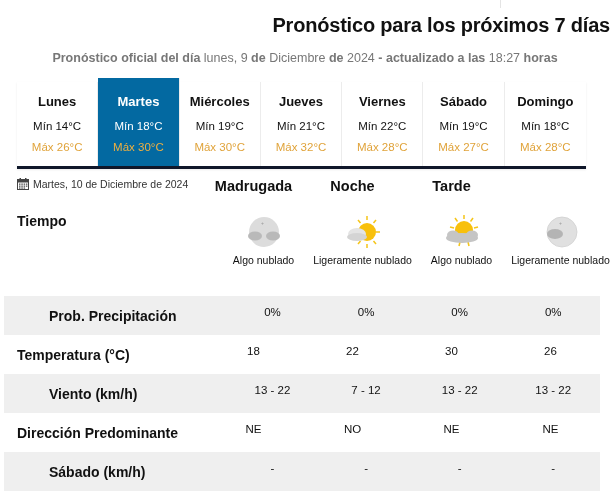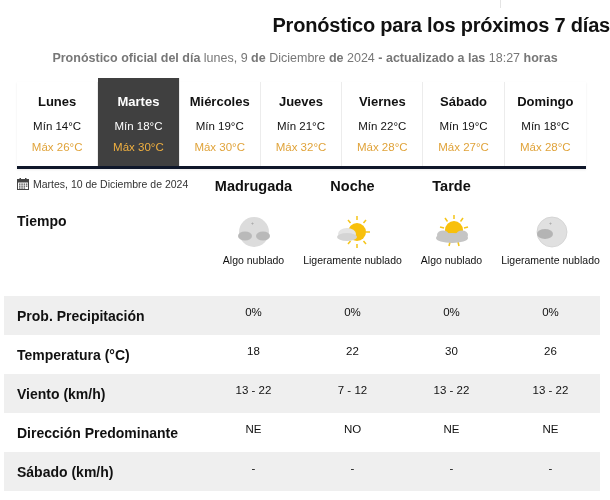--- a/index.html
+++ b/index.html
@@ -10,44 +10,44 @@
   .subtitle { position:absolute; top:51px; left:0; width:610px; text-align:center;
               font-size:12.5px; color:#777; }
   .subtitle b { font-weight:bold; }
   .vline { position:absolute; left:500px; top:0; width:1px; height:8px; background:#e4e4e4; }
 
   .days { position:absolute; top:82px; left:17px; width:569px; height:84px; display:flex;
           border-bottom:3px solid #0f172a; box-shadow:0 1px 2px rgba(0,0,0,0.08); }
   .day { width:81.3px; height:84px; text-align:center; border-right:1px solid #ececec;
          box-sizing:border-box; cursor:pointer; }
   .day:last-child { border-right:none; }
-  .day.active { background:#404040; margin-top:-4px; height:88px; }
+  .day.active { background:#0369a1; margin-top:-4px; height:88px; }
   .day .name { font-weight:bold; font-size:13px; margin-top:12px; color:#111; }
   .day.active .name { color:#fff; margin-top:16px; }
   .day .min { font-size:11.5px; margin-top:11px; color:#111; }
   .day.active .min { color:#fff; }
   .day .max { font-size:11.5px; margin-top:9px; color:#e0a33a; }
   .day.active .max { color:#f0b040; }
 
   .datebar { position:absolute; top:178px; left:17px; font-size:10.5px; color:#333;
              display:flex; align-items:flex-end; }
   .cal { width:12px; height:12px; margin-right:4px; }
 
   .periods { position:absolute; top:178px; left:204px; width:396px; display:flex; }
   .period { width:99px; text-align:center; font-weight:bold; font-size:14.5px; color:#111; }
 
   .tiempo-label { position:absolute; top:213px; left:17px; font-weight:bold; font-size:14px; }
-  .icons { position:absolute; top:213px; left:204px; width:396px; display:flex; }
+  .icons { position:absolute; top:213px; left:214px; width:396px; display:flex; }
   .icell { width:99px; text-align:center; }
   .icell svg { width:40px; height:40px; display:block; margin:0 auto; }
   .icell .desc { font-size:10.5px; color:#111; line-height:15px; margin-top:0px; }
 
   .table { position:absolute; top:296px; left:4px; width:596px; }
   .row { display:flex; height:39px; align-items:center; }
-  .row.shade { background:#efefef; }
+  .row.shade { background:#efefef;padding-left:32px; }
   .row .label { width:200px; padding-left:13px; box-sizing:border-box; font-weight:bold; font-size:14px; }
   .row .val { width:99px; text-align:center; font-size:11.5px; color:#111; margin-top:-8px; }
 </style>
 </head>
 <body>
 
 <div class="vline"></div>
 
 <div class="title">Pronóstico para los próximos 7 días</div>
 <div class="subtitle">

